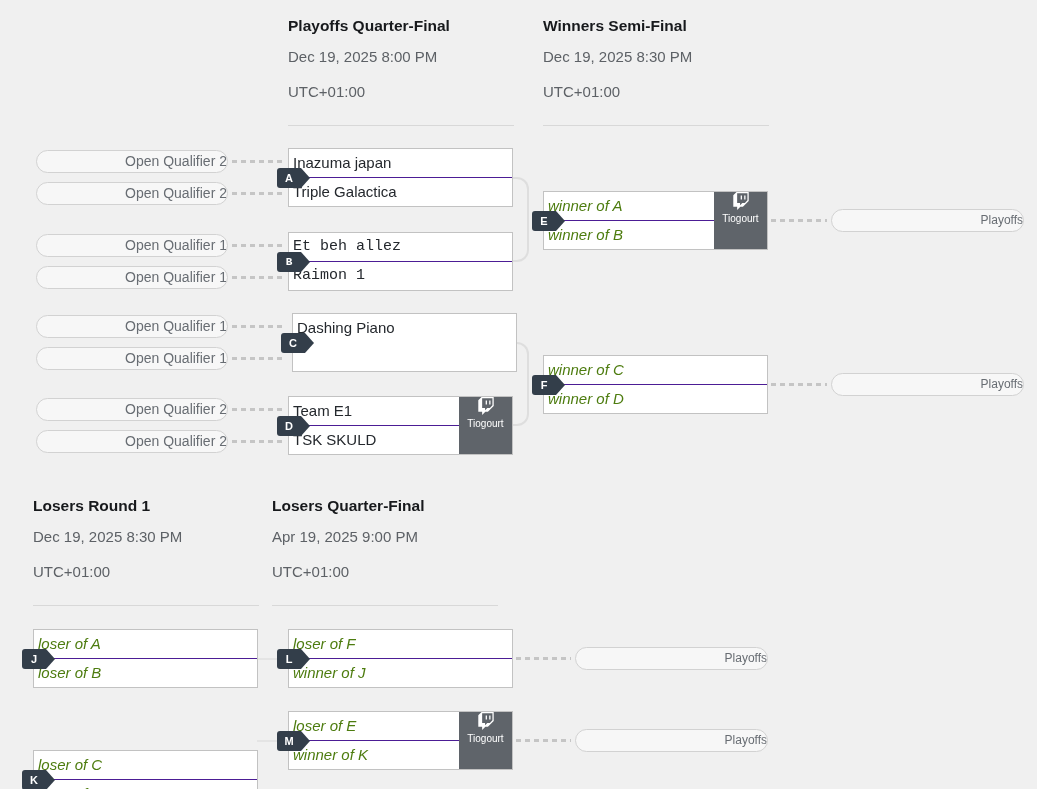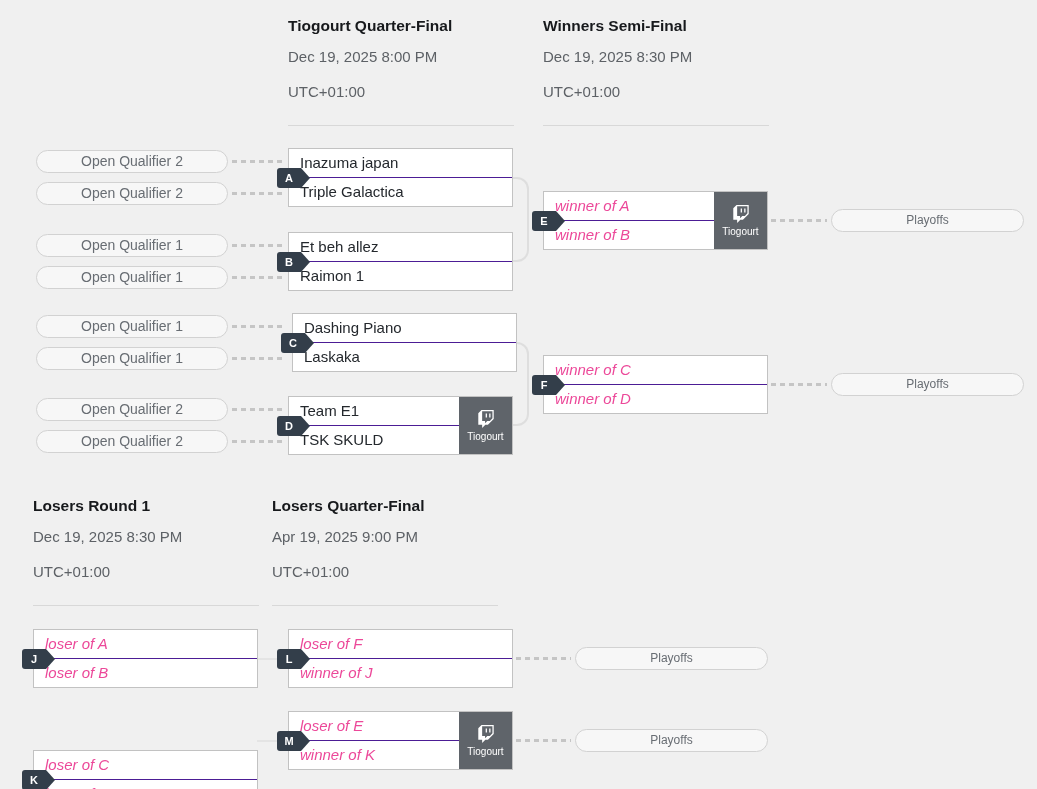--- a/index.html
+++ b/index.html
@@ -8,64 +8,64 @@
 
   
   .round-header{position:absolute;width:226px;height:112px;}
   .round-title{position:absolute;top:0;left:0;font-size:15.5px;font-weight:bold;color:#17191c;white-space:nowrap;}
   .round-date{position:absolute;top:31px;left:0;font-size:15px;color:#5d6166;white-space:nowrap;}
   .round-tz{position:absolute;top:66px;left:0;font-size:15px;color:#5d6166;white-space:nowrap;}
   .round-line{position:absolute;top:108px;left:0;right:0;height:1px;background:#d8d8d8;}
 
   
   .pill{position:absolute;height:23px;box-sizing:border-box;border:1px solid #d2d2d2;
-        border-radius:12px;background:#f7f7f7;text-align:center;font-size:14px;
+        border-radius:12px;background:#f7f7f7;text-align:right;font-size:14px;
         color:#686d73;line-height:21px;white-space:nowrap;overflow:hidden;}
   .seed{left:36px;width:192px;}
   .playoff{width:193px;font-size:12px;}
 
   
   .dots{position:absolute;height:3px;
         background:repeating-linear-gradient(90deg,#c5c5c5 0 5px,transparent 5px 9px);}
 
   
   .curve{position:absolute;width:17px;box-sizing:border-box;border:2px solid #dedede;
          border-left:none;border-radius:0 12px 12px 0;}
   .lline{position:absolute;height:2px;background:#e4e4e4;}
 
   
   .match{position:absolute;width:225px;height:59px;background:#fff;
          border:1px solid #c2c2c2;box-sizing:border-box;}
-  .mrow{height:28px;line-height:28px;padding:0 11px;font-size:15px;color:#24282d;
+  .mrow{height:28px;line-height:28px;padding:0 4px;font-size:15px;color:#24282d;
         white-space:nowrap;overflow:hidden;}
   .mrow.r2{border-top:1px solid #4c1d95;}
-  .ph{font-style:italic;color:#ec4899;}
+  .ph{font-style:italic;color:#4d7c0f;}
 
   
   .mbadge{position:absolute;left:-12px;top:50%;margin-top:-10px;width:24px;height:20px;
           background:#333e4a;border-radius:3px 0 0 3px;z-index:3;}
   .mbadge::after{content:"";position:absolute;left:24px;top:0;width:0;height:0;
           border-top:10px solid transparent;border-bottom:10px solid transparent;
           border-left:9px solid #333e4a;}
   .mletter{display:block;width:24px;text-align:center;font-size:11px;font-weight:bold;
           color:#fff;line-height:20px;}
 
   
   .twitch{position:absolute;top:0;right:0;bottom:0;width:53px;background:#5f646a;z-index:2;
-          display:flex;flex-direction:column;align-items:center;justify-content:center;gap:4px;}
+          display:flex;flex-direction:column;align-items:center;gap:4px;}
   .twitch svg{width:18px;height:18px;display:block;}
   .twitch-label{font-size:10px;color:#fff;line-height:10px;}
 </style>
 </head>
 <body>
 
 <div class="stage">
 
   <div class="round-header" style="left:288px;top:17px;">
-    <div class="round-title">Tiogourt Quarter-Final</div>
+    <div class="round-title">Playoffs Quarter-Final</div>
     <div class="round-date">Dec 19, 2025 8:00 PM</div>
     <div class="round-tz">UTC+01:00</div>
     <div class="round-line"></div>
   </div>
   <div class="round-header" style="left:543px;top:17px;">
     <div class="round-title">Winners Semi-Final</div>
     <div class="round-date">Dec 19, 2025 8:30 PM</div>
     <div class="round-tz">UTC+01:00</div>
     <div class="round-line"></div>
   </div>
@@ -106,31 +106,30 @@
   <div class="lline" style="left:257px;top:740px;width:32px;"></div>
 
   <div class="match" style="left:288px;top:148px;">
     <div class="mrow"><span>Inazuma japan</span></div>
     <div class="mrow r2"><span>Triple Galactica</span></div>
     <div class="mbadge">
         <span class="mletter">A</span>
       </div>
   </div>
 
-  <div class="match" style="left:288px;top:232px;">
+  <div class="match" style="left:288px;top:232px;font-family:Liberation Mono, monospace;">
     <div class="mrow"><span>Et beh allez</span></div>
     <div class="mrow r2"><span>Raimon 1</span></div>
     <div class="mbadge">
         <span class="mletter">B</span>
       </div>
   </div>
 
   <div class="match" style="left:292px;top:313px;">
     <div class="mrow"><span>Dashing Piano</span></div>
-    <div class="mrow r2"><span>Laskaka</span></div>
     <div class="mbadge">
         <span class="mletter">C</span>
       </div>
   </div>
 
   <div class="match" style="left:288px;top:396px;">
     <div class="mrow"><span>Team E1</span></div>
     <div class="mrow r2"><span>TSK SKULD</span></div>
     <div class="mbadge">
         <span class="mletter">D</span>

